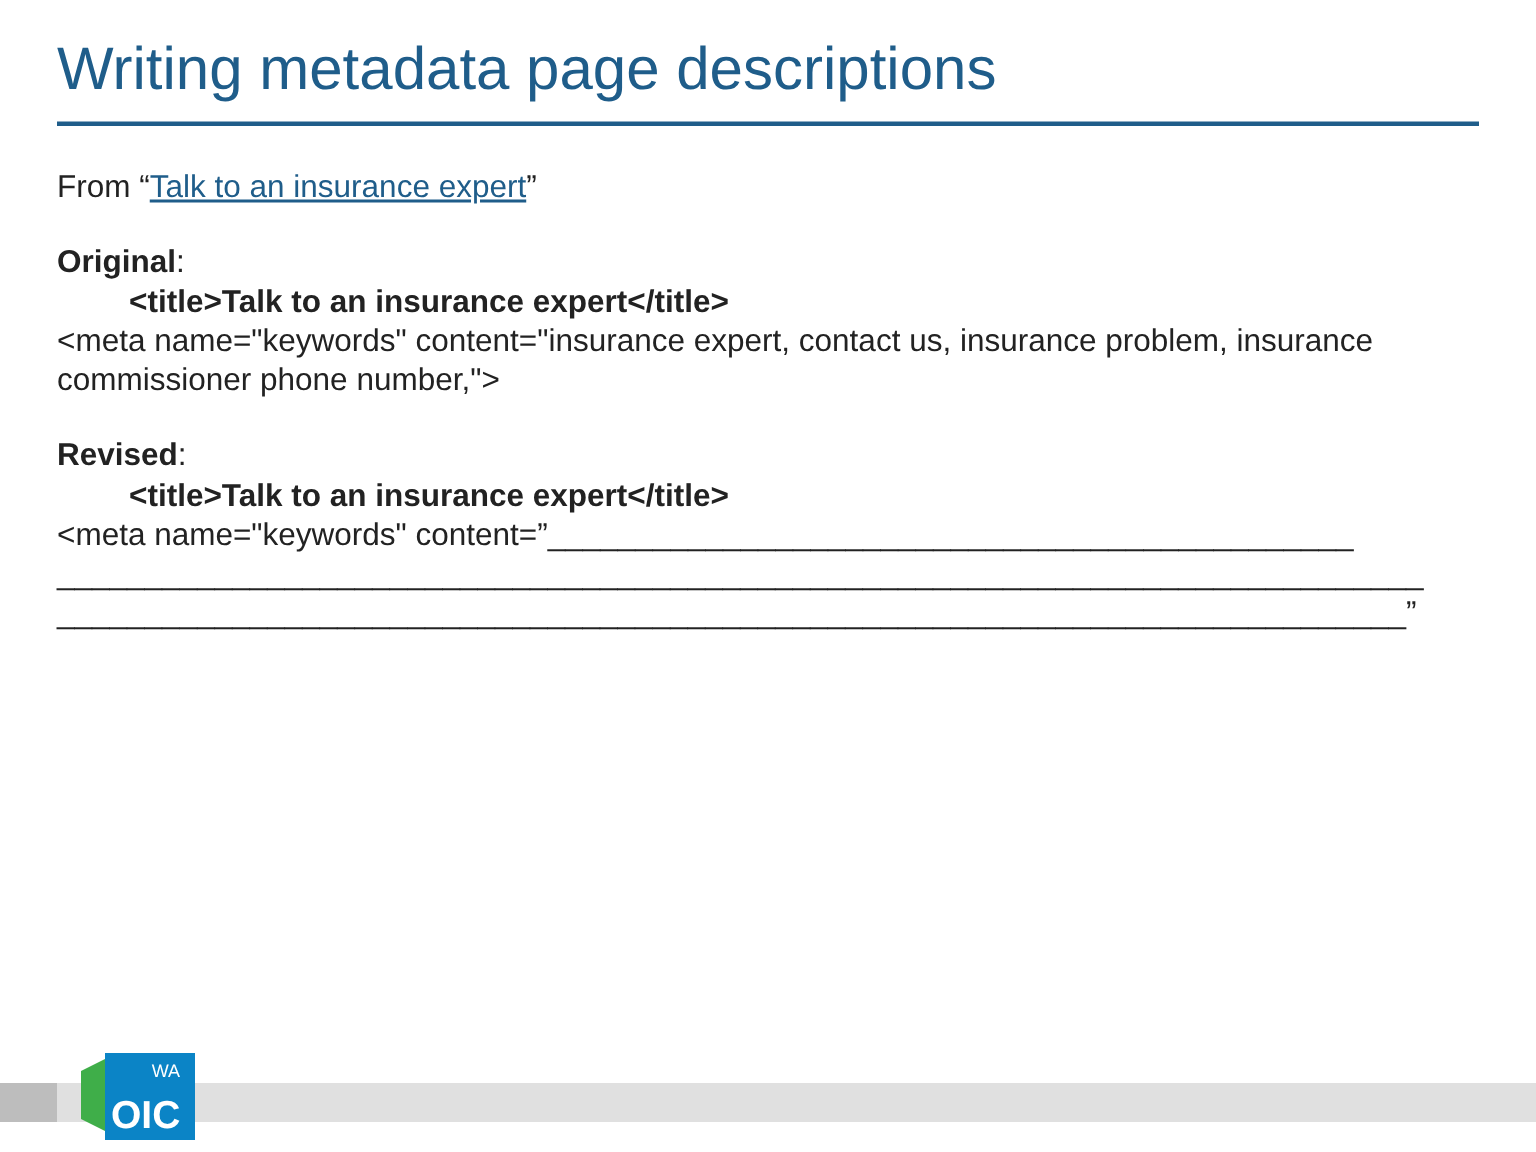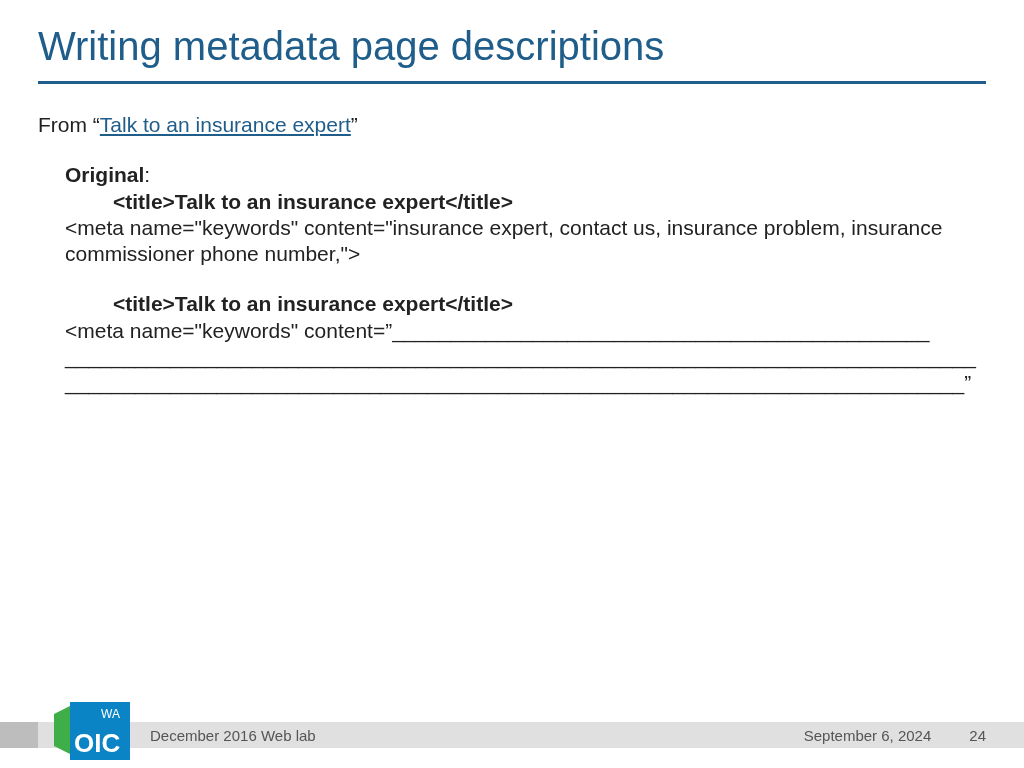--- a/index.html
+++ b/index.html
@@ -16,21 +16,21 @@
     border: none;
     border-top: 3px solid #1f5d8a;
   }
   .content {
     padding: 28px 38px 0 38px;
     font-size: 21px;
     color: #222;
     line-height: 1.25;
   }
   .content p { margin-bottom: 24px; }
-  .content .tight { margin-bottom: 0; margin-left: 27px; }
+  .content .tight { margin-bottom: 0; }
   .content strong { font-weight: 700; }
   a.link { color: #1f5d8a; text-decoration: underline; text-align: center; }
   .indent { display:block; padding-left: 48px; font-weight: bold; }
   .footer {
     position: absolute; left: 0; right: 0; bottom: 14px;
     height: 38px;
   }
   .footer-bar {
     position: absolute; left: 0; right: 0; bottom: 6px; height: 26px;
     background: #e0e0e0;
@@ -64,38 +64,32 @@
     </p>
 
     <p class="tight"><strong>Original</strong>:</p>
     <p class="tight">
       <span class="indent">&lt;title&gt;Talk to an insurance expert&lt;/title&gt;</span>
       <span>&lt;meta name="keywords" content="insurance expert, contact us, insurance problem, insurance commissioner phone number,"&gt;</span>
     </p>
 
     <div style="height:24px"></div>
 
+    <p class="tight"><strong>Revised</strong>:</p>
     <p class="tight">
       <span class="indent">&lt;title&gt;Talk to an insurance expert&lt;/title&gt;</span>
       <span>&lt;meta name="keywords" content=”</span><span>______________________________________________</span><br>
       <span>______________________________________________________________________________</span><br>
       <span>_____________________________________________________________________________”</span>
     </p>
   </div>
 
   <div class="footer">
     <div class="footer-bar"></div>
     <div class="footer-bar-dark"></div>
-    <div class="footer-text">
-      <span>December 2016 Web lab</span>
-      <span class="right">
-        <span>September 6, 2024</span>
-        <span>24</span>
-      </span>
-    </div>
     <svg class="logo" viewBox="0 0 76 58">
       <polygon points="0,12 16,4 16,52 0,44" fill="#3fae49"></polygon>
       <rect x="16" y="0" width="60" height="58" fill="#0b84c6"></rect>
       <text x="66" y="16" font-size="12" font-family="Arial" fill="#fff" text-anchor="end">WA</text>
       <text x="20" y="50" font-size="26" font-weight="700" font-family="Arial" fill="#fff">OIC</text>
     </svg>
   </div>
 
 </div>
 

